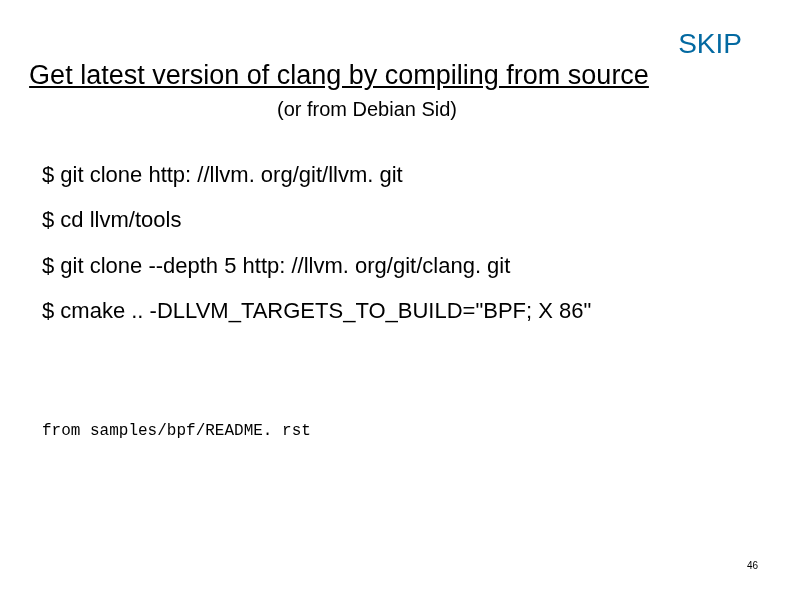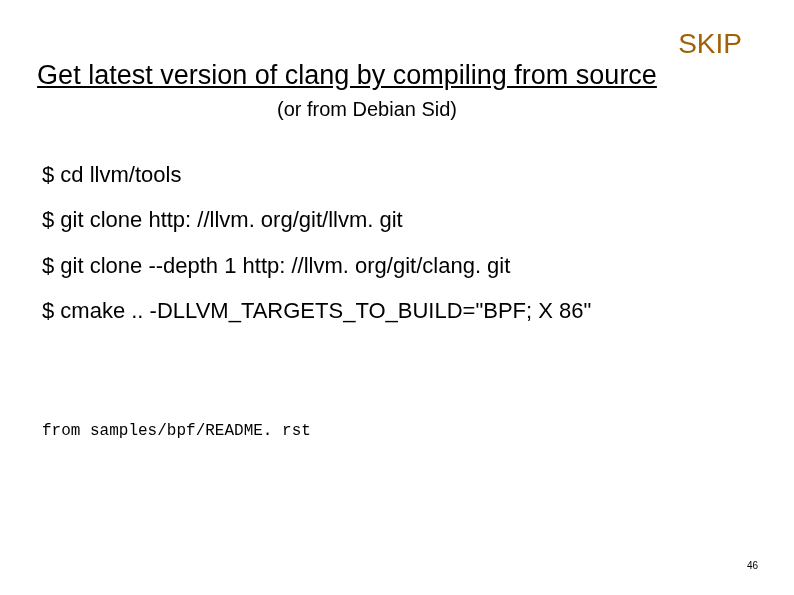--- a/index.html
+++ b/index.html
@@ -10,28 +10,28 @@
     background: #ffffff;
     font-family: Arial, Helvetica, sans-serif;
     color: #000;
     position: relative;
     overflow: hidden;
   }
   .skip {
     position: absolute;
     top: 28px;
     right: 52px;
-    color: #a16207;
+    color: #0369a1;
     font-size: 28px;
     font-family: Arial, sans-serif;
   }
   .title {
     position: absolute;
     top: 60px;
-    left: 12px;
+    left: 4px;
     width: 670px;
     text-align: center;
     font-size: 27px;
     text-decoration: underline;
   }
   .subtitle {
     position: absolute;
     top: 98px;
     left: 0;
     width: 734px;
@@ -66,21 +66,21 @@
 </head>
 <body>
 
 <div class="skip">SKIP</div>
 
 <div class="title">Get latest version of clang by compiling from source</div>
 
 <div class="subtitle">(or from Debian Sid)</div>
 
 <div class="cmds">
+  <div class="cmd">$ git clone http: //llvm. org/git/llvm. git</div>
   <div class="cmd">$ cd llvm/tools</div>
-  <div class="cmd">$ git clone http: //llvm. org/git/llvm. git</div>
-  <div class="cmd">$ git clone --depth 1 http: //llvm. org/git/clang. git</div>
+  <div class="cmd">$ git clone --depth 5 http: //llvm. org/git/clang. git</div>
   <div class="cmd">$ cmake .. -DLLVM_TARGETS_TO_BUILD="BPF; X 86"</div>
 </div>
 
 <div class="footnote">from samples/bpf/README. rst</div>
 
 <div class="pagenum">46</div>
 
 </body></html>

